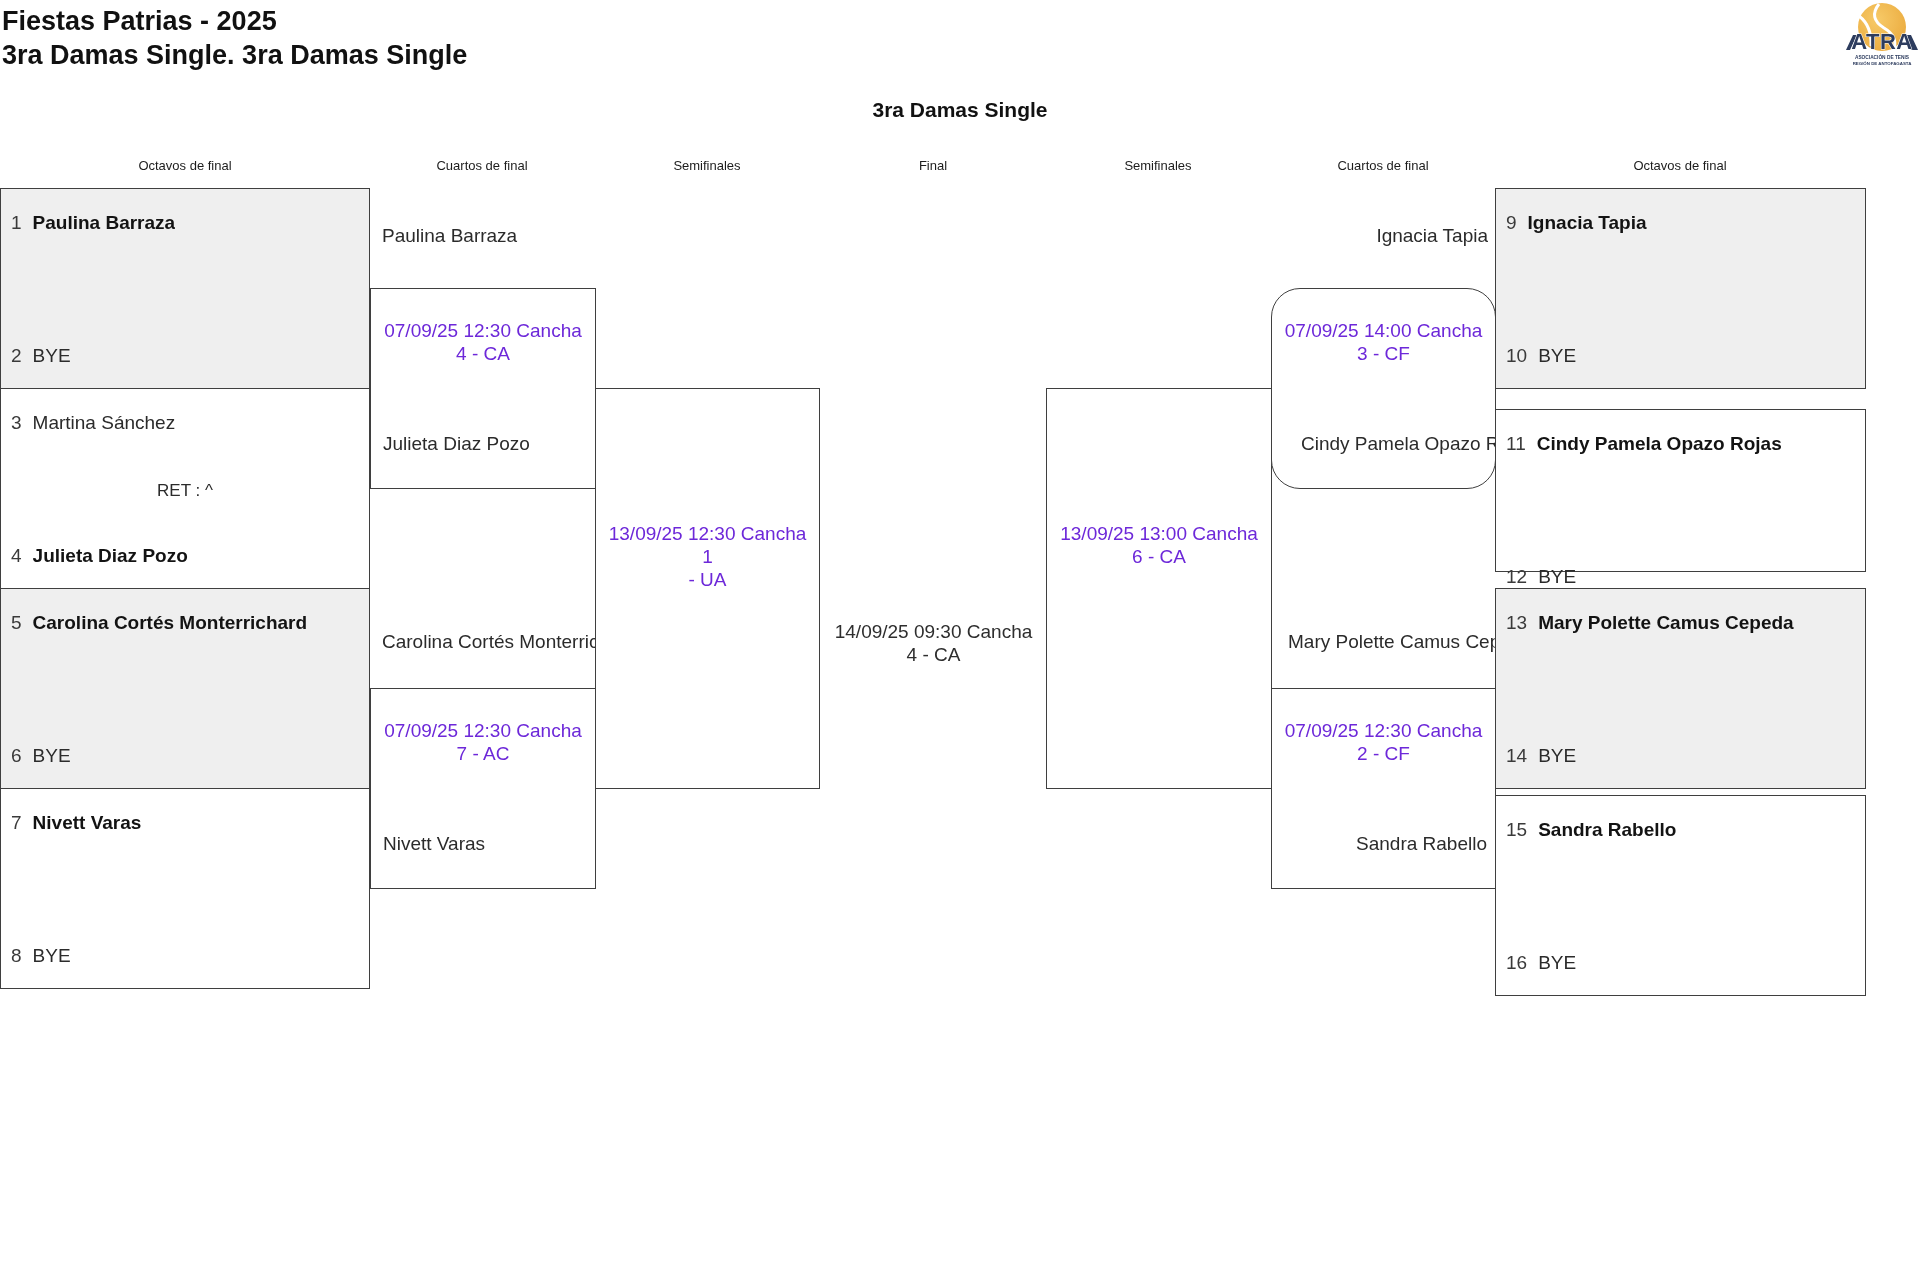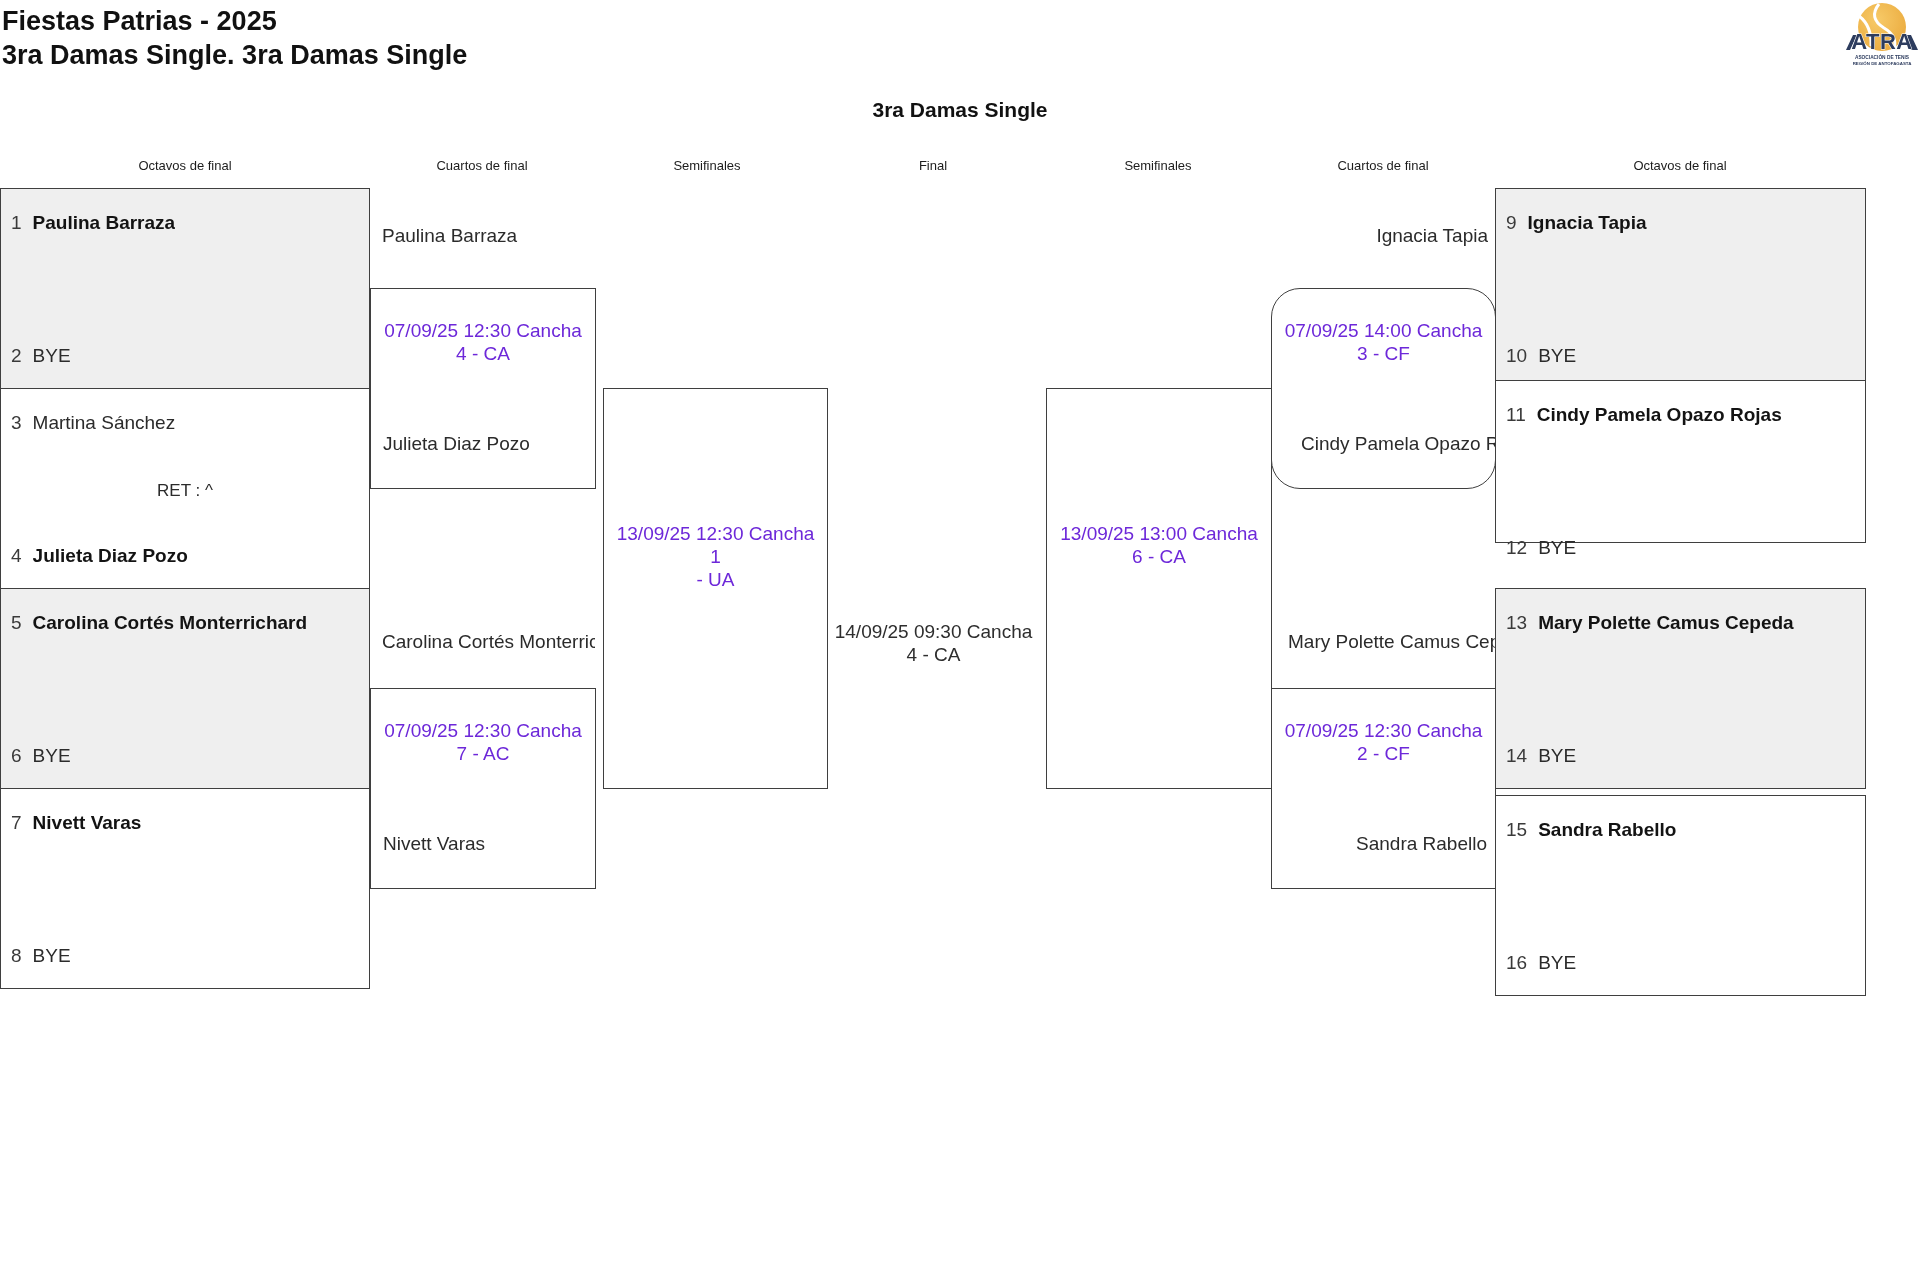--- a/index.html
+++ b/index.html
@@ -123,21 +123,21 @@
 <div class="abs wlabel p19" style="left:382px;top:630px;width:213px;">Carolina Cortés Monterrichard</div>
 
 <div class="box" style="left:370px;top:688px;width:226px;height:201px;">
   <div class="sched q p19">
     <div>07/09/25 12:30 Cancha</div>
     <div>7 - AC</div>
   </div>
   <div class="wlabel p19" style="left:12px;top:143px;width:202px;">Nivett Varas</div>
 </div>
 
-<div class="box" style="left:595px;top:388px;width:225px;height:401px;margin-left:8px;">
+<div class="box" style="left:595px;top:388px;width:225px;height:401px;">
   <div class="sched s p19">
     <div>13/09/25 12:30 Cancha 1</div>
     <div>- UA</div>
   </div>
 </div>
 
 <div class="abs final-sched p19">
   <div>14/09/25 09:30 Cancha</div>
   <div>4 - CA</div>
 </div>
@@ -173,21 +173,21 @@
   <div class="prow row-top p19">
     <span class="seed">9</span>
     <span class="pname adv">Ignacia Tapia</span>
   </div>
   <div class="prow row-bottom p19">
     <span class="seed">10</span>
     <span class="pname">BYE</span>
   </div>
 </div>
 
-<div class="box" style="left:1495px;top:380px;width:371px;height:163px;">
+<div class="box" style="left:1495px;top:409px;width:371px;height:163px;">
   <div class="prow row-top p19">
     <span class="seed">11</span>
     <span class="pname adv">Cindy Pamela Opazo Rojas</span>
   </div>
   <div class="prow row-bottom p19">
     <span class="seed">12</span>
     <span class="pname">BYE</span>
   </div>
 </div>
 

